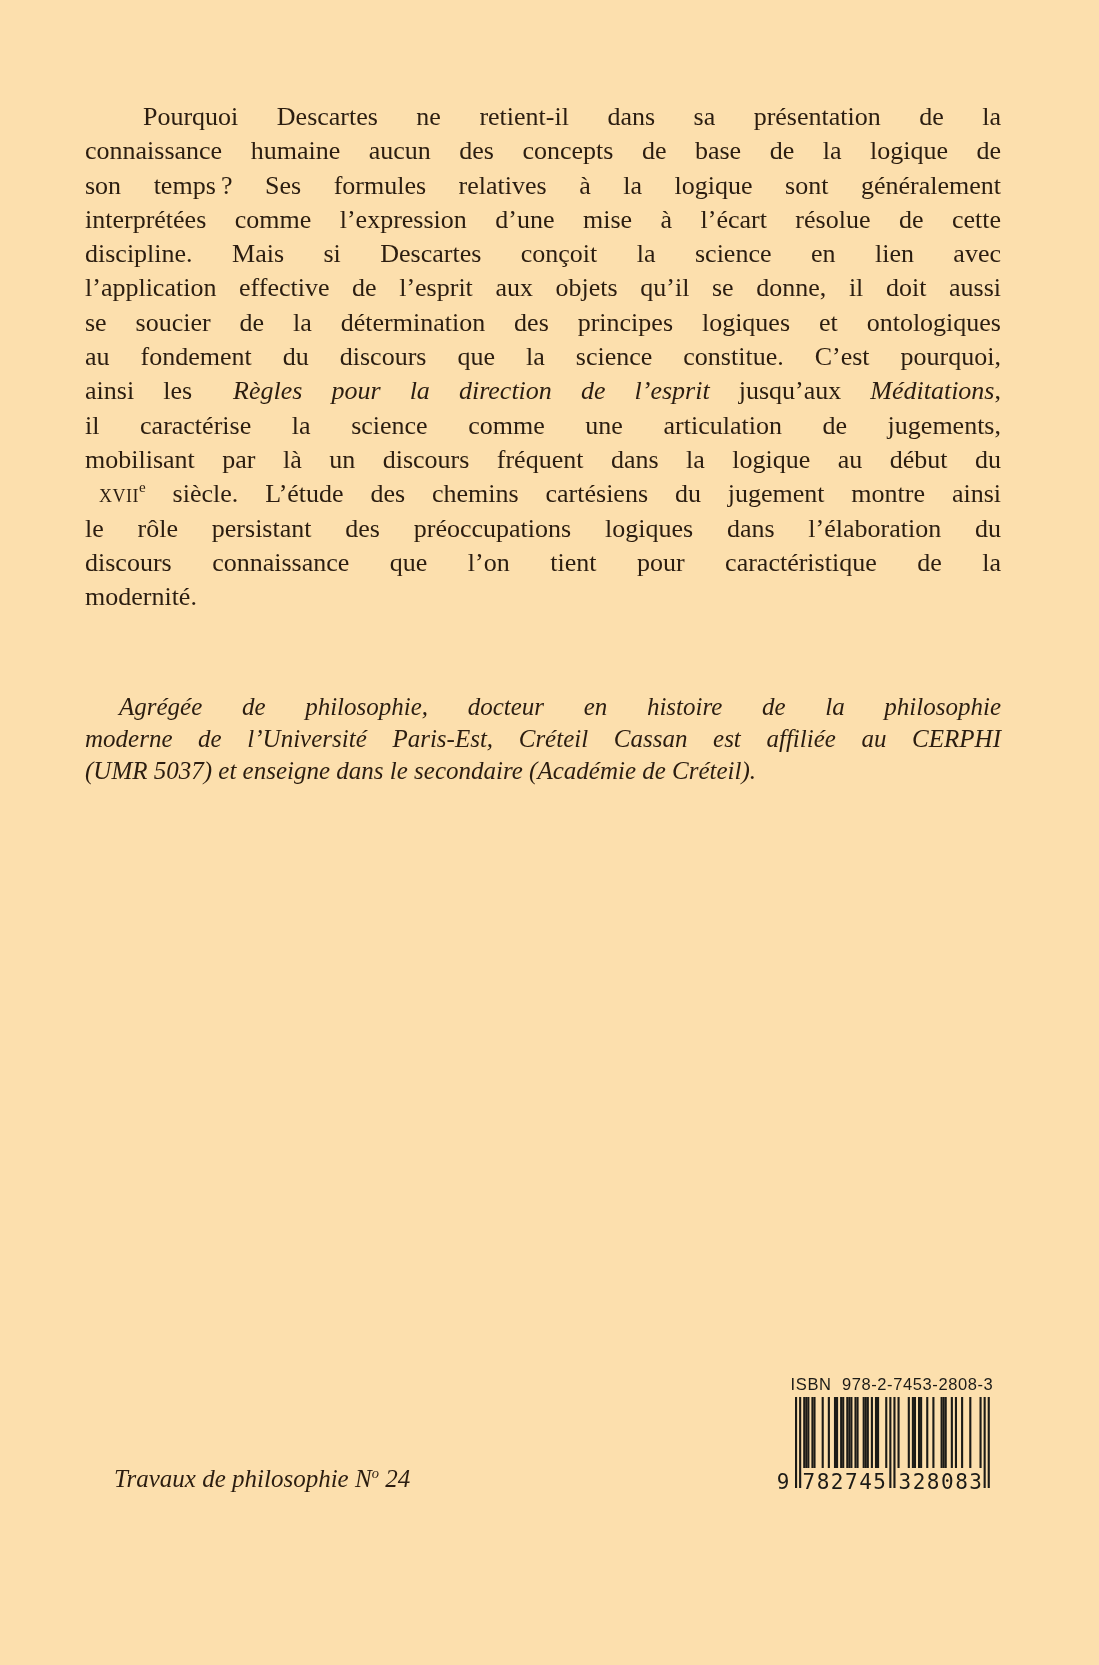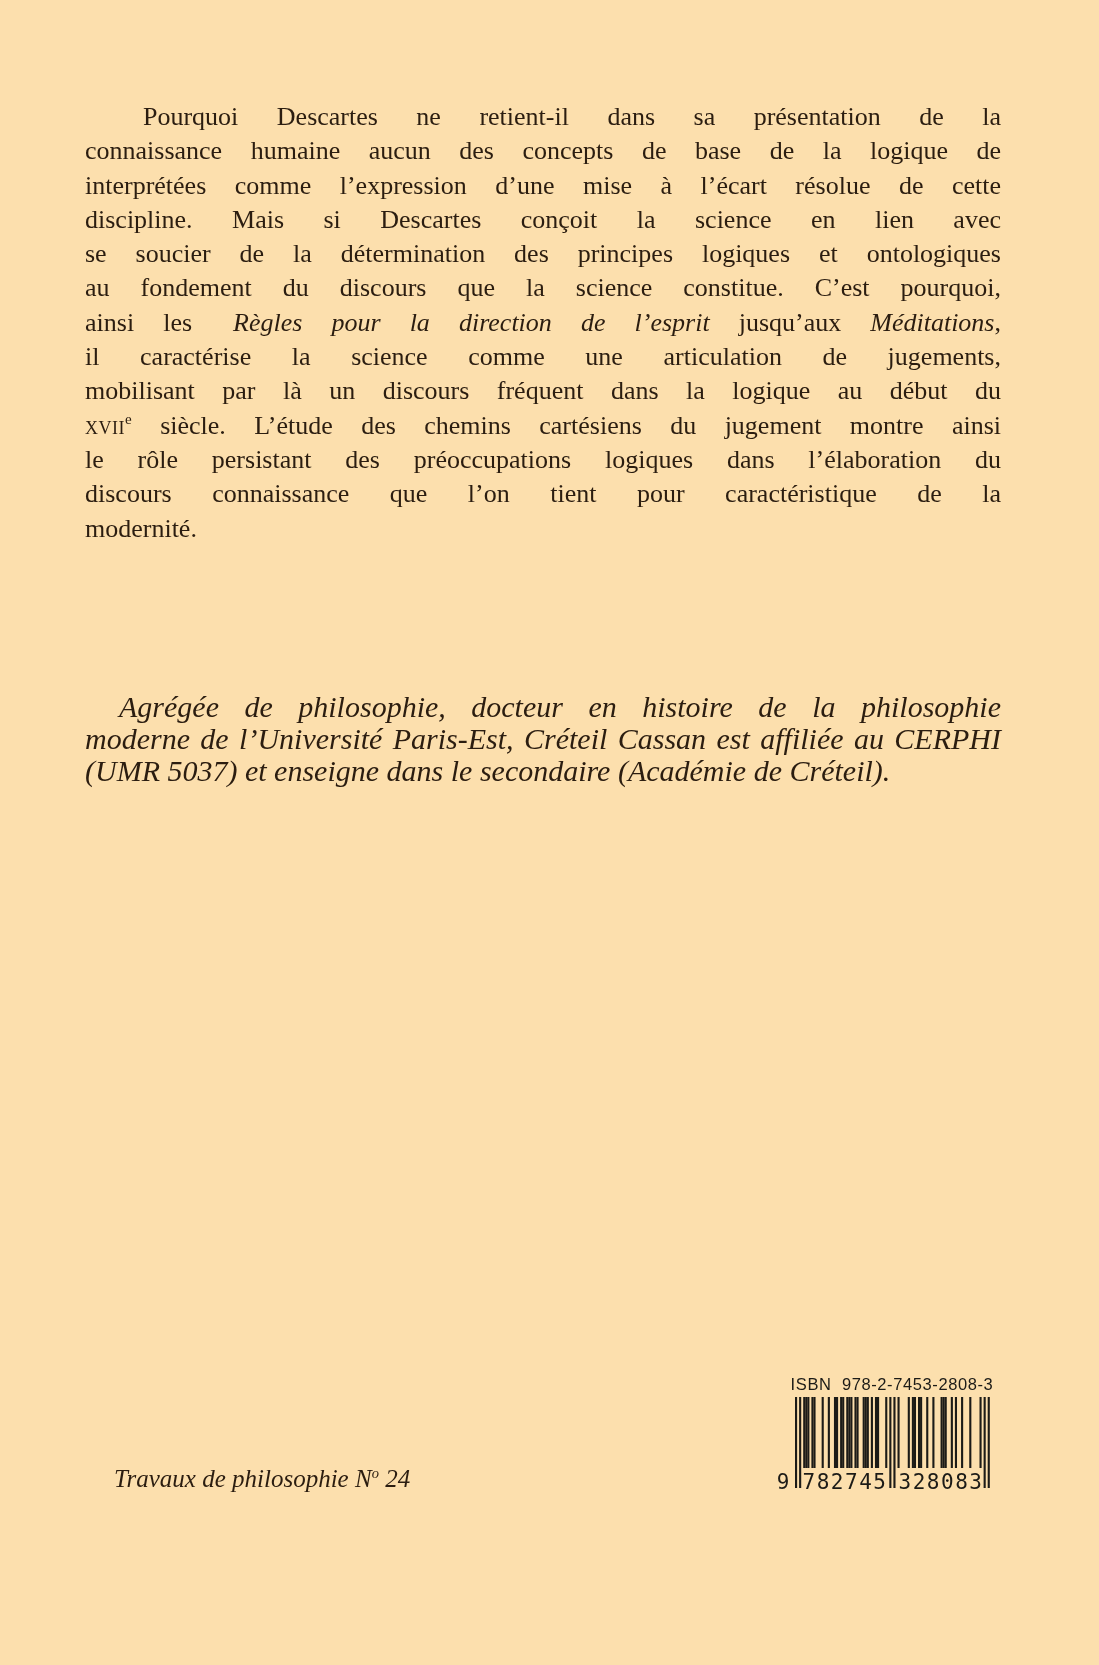--- a/index.html
+++ b/index.html
@@ -8,26 +8,26 @@
     width:1099px;height:1665px;position:relative;overflow:hidden;
     font-family:"Liberation Serif",serif;
   }
   .cover{position:absolute;inset:0;padding-left:8px;}
   .synopsis{
     position:absolute;left:85px;top:100px;width:916px;
     font-size:26px;line-height:34.3px;word-spacing:-0.5px;
   }
   .bio{
     position:absolute;left:85px;top:691px;width:916px;
-    font-size:30px;line-height:32px;font-style:italic;
+    font-size:25px;line-height:32px;font-style:italic;
   }
   .tline{text-align:justify;}
   .tline.just{text-align-last:justify;}
   .sup{vertical-align:super;font-size:58%;line-height:0;}
-  .sc{font-variant:small-caps;letter-spacing:0.5px;}
+  .sc{font-variant:small-caps;letter-spacing:0.5px;margin-left:14px;}
   .series{
     position:absolute;left:103px;top:1465px;
     font-size:25px;font-style:italic;white-space:nowrap;margin-left:11px;
   }
   .barcode{position:absolute;left:770px;top:1374px;}
   .isbn-label{
     font-family:"Liberation Sans",sans-serif;
     font-size:16.5px;letter-spacing:0.6px;
   }
   .ean-digit{
@@ -36,22 +36,24 @@
   }
 </style>
 </head>
 <body style="background: rgb(252, 223, 173); color: rgb(43, 29, 16);">
 
 <div class="cover">
 
   <div class="synopsis">
       <div class="tline just" style="text-indent: 58px;"><span>Pourquoi Descartes ne retient-il dans sa présentation de la</span></div>
       <div class="tline just"><span>connaissance humaine aucun des concepts de base de la logique de</span></div>
+      <div class="tline just"><span>son temps ? Ses formules relatives à la logique sont généralement</span></div>
       <div class="tline just"><span>interprétées comme l’expression d’une mise à l’écart résolue de cette</span></div>
       <div class="tline just"><span>discipline. Mais si Descartes conçoit la science en lien avec</span></div>
+      <div class="tline just"><span>l’application effective de l’esprit aux objets qu’il se donne, il doit aussi</span></div>
       <div class="tline just"><span>se soucier de la détermination des principes logiques et ontologiques</span></div>
       <div class="tline just"><span>au fondement du discours que la science constitue. C’est pourquoi,</span></div>
       <div class="tline just"><span>ainsi les </span><span style="font-style: italic; margin-left: 12px;">Règles pour la direction de l’esprit</span><span> jusqu’aux </span><span style="font-style: italic;">Méditations</span><span>,</span></div>
       <div class="tline just"><span>il caractérise la science comme une articulation de jugements,</span></div>
       <div class="tline just"><span>mobilisant par là un discours fréquent dans la logique au début du</span></div>
       <div class="tline just"><span class="sc">xvii</span><span class="sup">e</span><span> siècle. L’étude des chemins cartésiens du jugement montre ainsi</span></div>
       <div class="tline just"><span>le rôle persistant des préoccupations logiques dans l’élaboration du</span></div>
       <div class="tline just"><span>discours connaissance que l’on tient pour caractéristique de la</span></div>
       <div class="tline"><span>modernité.</span></div>
     </div>

